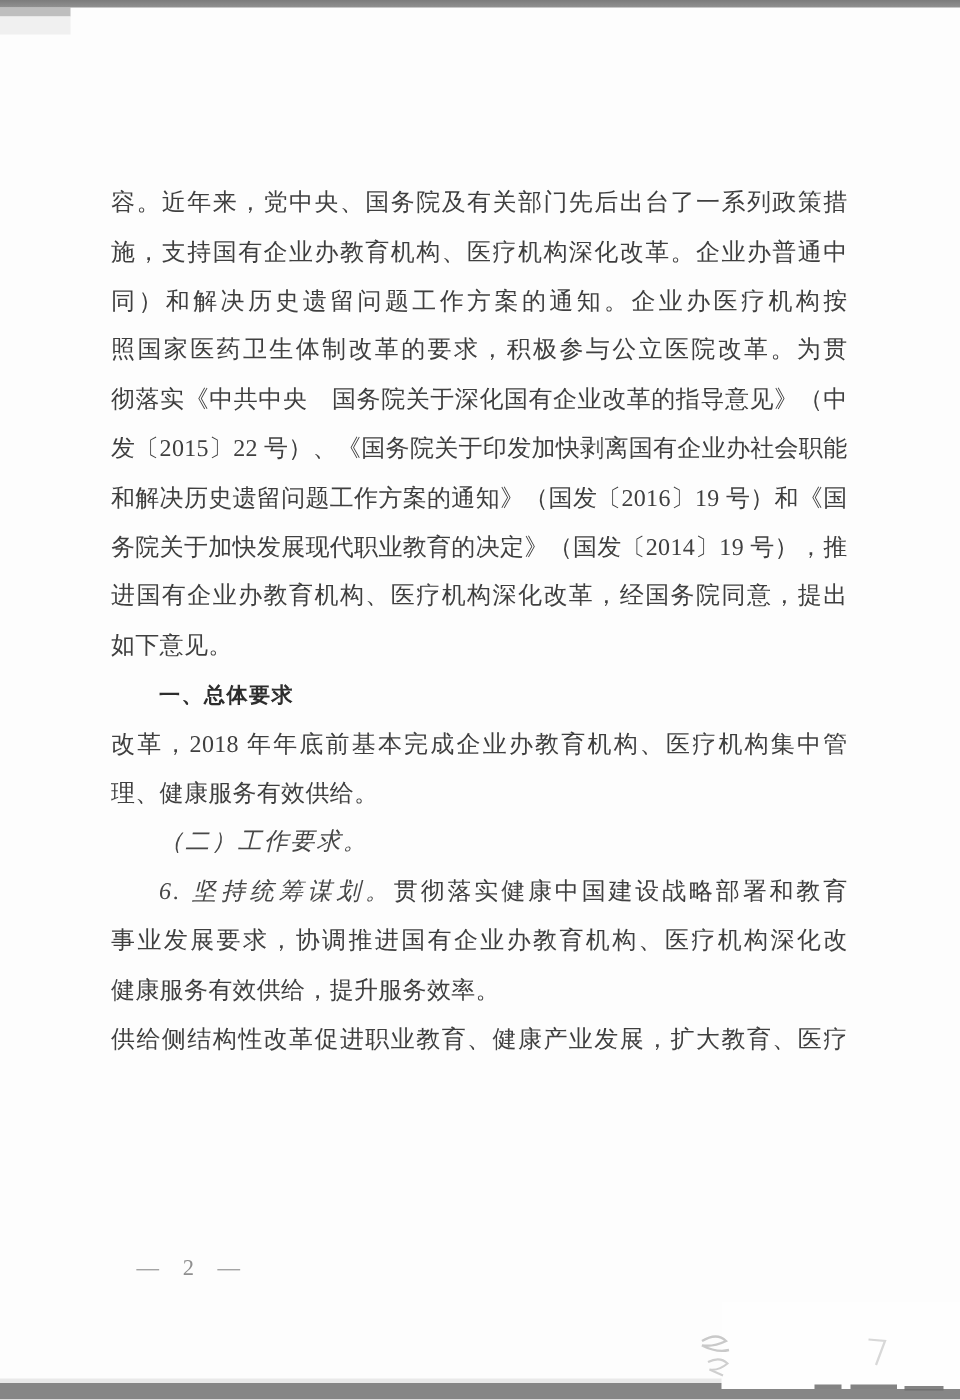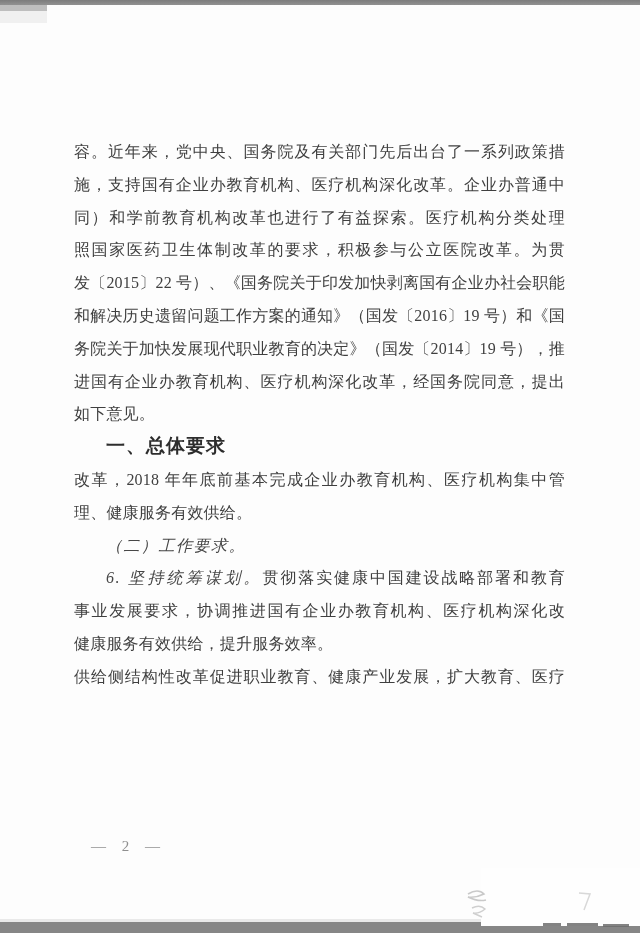--- a/index.html
+++ b/index.html
@@ -56,37 +56,36 @@
   .scribble{
     position:absolute;left:462px;top:884px;width:50px;height:36px;
   }
   .patch-mark{
     position:absolute;left:576px;top:890px;width:18px;height:22px;
   }
   
   .text-block{
     position:absolute;left:74px;top:120px;width:491px;
     color:var(--text);
-    margin-top:16px;
   }
   .line{
     height:32.8px;line-height:32.8px;
     font-size:16px;
     text-align:justify;
     white-space:nowrap;
     letter-spacing:0.2px;
   }
   .line.just{text-align-last:justify;white-space:normal;}
   .line.nojust{text-align-last:left;}
   .line.ind{text-indent:2em;}
   .seg-song{font-family:"Liberation Serif", serif;color:var(--text);}
   .seg-hei{
-    font-family:Liberation Mono, monospace;
+    font-family:Liberation Serif, serif;
     font-weight:bold;color:var(--heading);
-    font-size:19px;letter-spacing:1px;
+    font-size:14px;letter-spacing:1px;
   }
   .seg-kai{
     font-family:"Liberation Serif", serif;
     font-style:italic;color:var(--kai);
     letter-spacing:1.5px;
   }
   .page-number{
     position:absolute;left:91px;top:838px;
     font-size:15px;color:var(--footer);
     font-family:"Liberation Serif", serif;
@@ -98,22 +97,23 @@
 
 <div class="page">
 
   <div class="top-bar"></div>
   <div class="top-left-smudge-a"></div>
   <div class="top-left-smudge-b"></div>
 
   <div class="text-block">
       <div class="line just"><span class="seg-song">容。近年来，党中央、国务院及有关部门先后出台了一系列政策措</span></div>
       <div class="line just"><span class="seg-song">施，支持国有企业办教育机构、医疗机构深化改革。企业办普通中</span></div>
-      <div class="line just"><span class="seg-song">同）和学前教育机构改革也进行了有益探索。医疗机构分类处理</span></div>
+      <div class="line just"><span class="seg-song">同）和解决历史遗留问题工作方案的通知。企业办医疗机构按</span></div>
       <div class="line just"><span class="seg-song">照国家医药卫生体制改革的要求，积极参与公立医院改革。为贯</span></div>
+      <div class="line just"><span class="seg-song">彻落实《中共中央　国务院关于深化国有企业改革的指导意见》（中</span></div>
       <div class="line just"><span class="seg-song">发〔2015〕22 号）、《国务院关于印发加快剥离国有企业办社会职能</span></div>
       <div class="line just"><span class="seg-song">和解决历史遗留问题工作方案的通知》（国发〔2016〕19 号）和《国</span></div>
       <div class="line just"><span class="seg-song">务院关于加快发展现代职业教育的决定》（国发〔2014〕19 号），推</span></div>
       <div class="line just"><span class="seg-song">进国有企业办教育机构、医疗机构深化改革，经国务院同意，提出</span></div>
       <div class="line nojust"><span class="seg-song">如下意见。</span></div>
       <div class="line nojust ind"><span class="seg-hei">一、总体要求</span></div>
       <div class="line just"><span class="seg-song">改革，2018 年年底前基本完成企业办教育机构、医疗机构集中管</span></div>
       <div class="line nojust"><span class="seg-song">理、健康服务有效供给。</span></div>
       <div class="line nojust ind"><span class="seg-kai">（二）工作要求。</span></div>
       <div class="line just ind"><span class="seg-kai">6. 坚持统筹谋划。</span><span class="seg-song">贯彻落实健康中国建设战略部署和教育</span></div>

